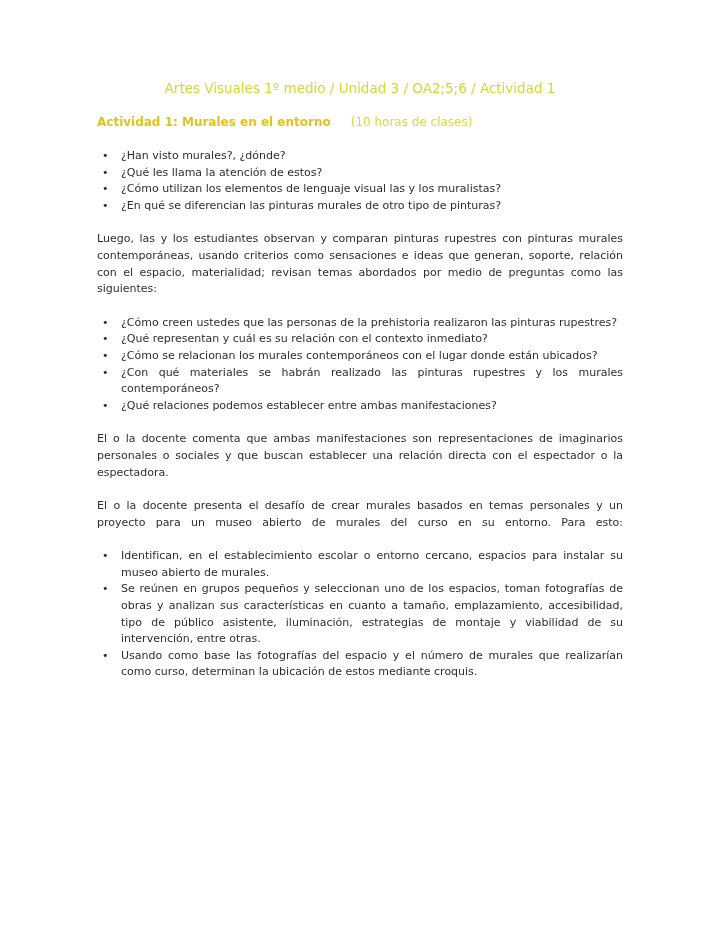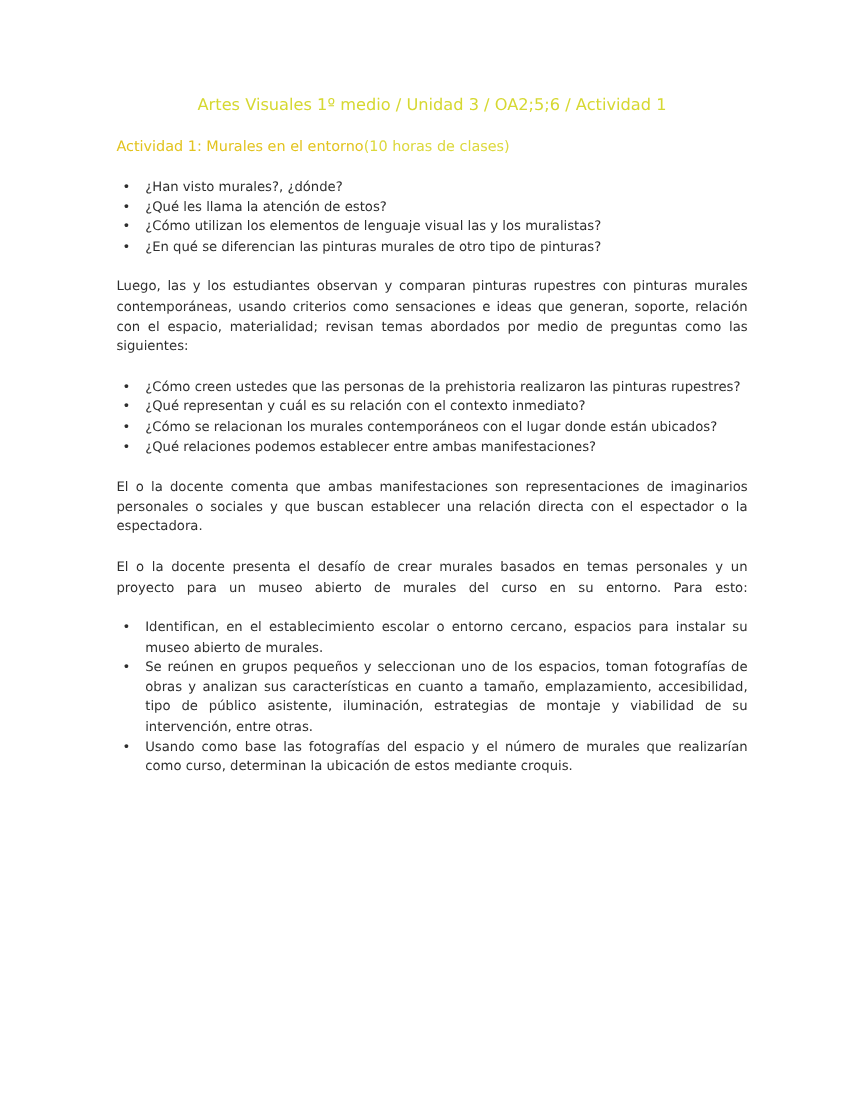--- a/index.html
+++ b/index.html
@@ -28,26 +28,26 @@
     font-weight: normal;
     text-align: center;
     color: var(--color-title, #d6d831);
   }
   .activity-line {
     margin: 0 0 17px 0;
     font-size: 12px;
     line-height: 17px;
   }
   .activity-heading {
-    font-weight: normal;
+    font-weight: bold;
     color: var(--color-heading, #e2c31e);
   }
   .activity-hours {
     color: var(--color-hours, #dcd83c);
-    margin-left: 0;
+    margin-left: 20px;
   }
   p.body {
     margin: 17px 0;
     font-size: 11px;
     line-height: 16.6px;
     text-align: justify;
   }
   p.justify-last {
     text-align-last: justify;
   }
@@ -88,20 +88,21 @@
       <li>¿Cómo utilizan los elementos de lenguaje visual las y los muralistas?</li>
       <li>¿En qué se diferencian las pinturas murales de otro tipo de pinturas?</li>
     </ul>
 
   <p class="body">Luego, las y los estudiantes observan y comparan pinturas rupestres con pinturas murales contemporáneas, usando criterios como sensaciones e ideas que generan, soporte, relación con el espacio, materialidad; revisan temas abordados por medio de preguntas como las siguientes:</p>
 
   <ul class="bullets">
       <li>¿Cómo creen ustedes que las personas de la prehistoria realizaron las pinturas rupestres?</li>
       <li>¿Qué representan y cuál es su relación con el contexto inmediato?</li>
       <li>¿Cómo se relacionan los murales contemporáneos con el lugar donde están ubicados?</li>
+      <li>¿Con qué materiales se habrán realizado las pinturas rupestres y los murales contemporáneos?</li>
       <li>¿Qué relaciones podemos establecer entre ambas manifestaciones?</li>
     </ul>
 
   <p class="body">El o la docente comenta que ambas manifestaciones son representaciones de imaginarios personales o sociales y que buscan establecer una relación directa con el espectador o la espectadora.</p>
 
   <p class="body justify-last">El o la docente presenta el desafío de crear murales basados en temas personales y un proyecto para un museo abierto de murales del curso en su entorno. Para esto:</p>
 
   <ul class="bullets">
       <li>Identifican, en el establecimiento escolar o entorno cercano, espacios para instalar su museo abierto de murales.</li>
       <li>Se reúnen en grupos pequeños y seleccionan uno de los espacios, toman fotografías de obras y analizan sus características en cuanto a tamaño, emplazamiento, accesibilidad, tipo de público asistente, iluminación, estrategias de montaje y viabilidad de su intervención, entre otras.</li>

